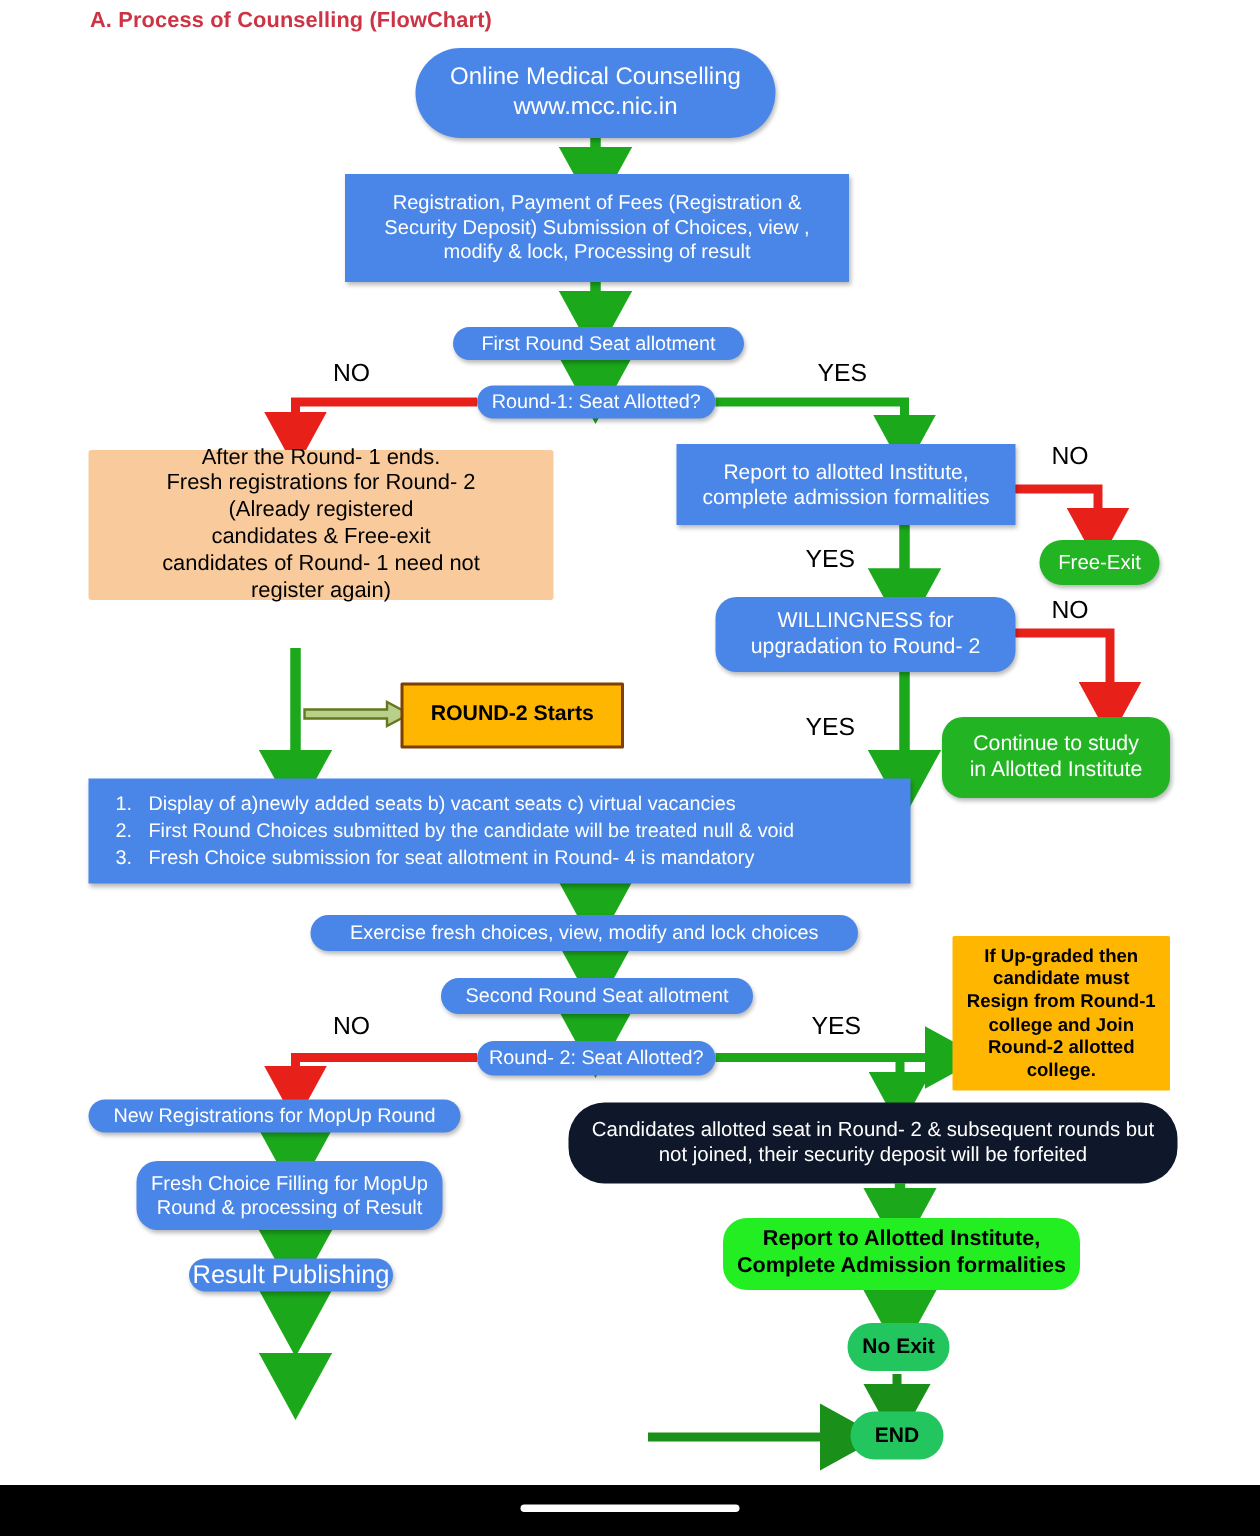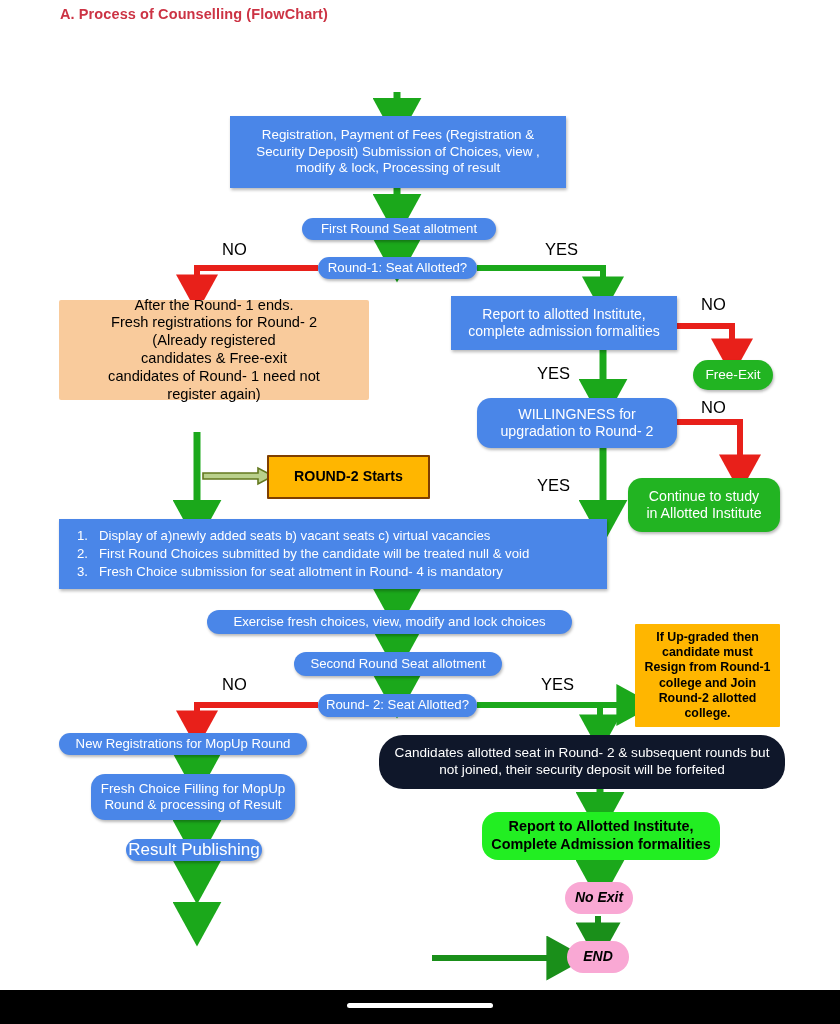--- a/index.html
+++ b/index.html
@@ -83,25 +83,24 @@
     color: #ffffff;
     border-radius: 999px;
     box-shadow: 1px 2px 3px rgba(0,0,0,0.28);
   }
   .green-bright {
     background: #22ee22;
     color: #000000;
     border-radius: 16px;
   }
   .green-bright-pill {
-    background: #f9a8d4;
+    background: #22c55e;
     color: #000000;
     border-radius: 999px;
     font-weight: bold;
-    font-style: italic;
   }
   .red-round {
     background: #0f172a;
     color: #ffffff;
     border-radius: 24px;
   }
 
   .title {
     position: absolute;
     left: 60px;
@@ -246,20 +245,24 @@
         <line x1="197" y1="903" x2="197" y2="920" marker-end="url(#ag)"></line>
       </g>
 
       <g stroke="#1a8f1a" stroke-width="6" fill="none">
         <line x1="432" y1="958" x2="562" y2="958" marker-end="url(#agd)"></line>
       </g>
     </svg>
 
     <div class="title">A. Process of Counselling (FlowChart)</div>
 
+    <div class="node blue blue-pill" style="left:277px; top:32px; width:240px; height:60px; font-size:16px;">
+      <span style="white-space:pre-line;">Online Medical Counselling
+www.mcc.nic.in</span>
+    </div>
 
     <div class="node blue blue-rect" style="left:230px; top:116px; width:336px; height:72px; font-size:13.4px; padding:0 6px;">
       <span>Registration, Payment of Fees (Registration &amp; Security Deposit) Submission of Choices, view , modify &amp; lock, Processing of result</span>
     </div>
 
     <div class="node blue blue-pill" style="left:302px; top:218px; width:194px; height:22px; font-size:13.2px;">
       <span>First Round Seat allotment</span>
     </div>
 
     <div class="node blue blue-pill" style="left:318px; top:257px; width:159px; height:22px; font-size:13.2px;">
@@ -297,21 +300,21 @@
     </div>
 
     <div class="branch-label" style="left:701px; top:398px;">NO</div>
     <div class="branch-label" style="left:537px; top:476px;">YES</div>
 
     <div class="node green-round" style="left:628px; top:478px; width:152px; height:54px; font-size:14.2px; padding:0 5px;">
       <span style="white-space:pre-line;">Continue to study
 in Allotted Institute</span>
     </div>
 
-    <div class="node orange-strong" style="left:267px; top:455px; width:163px; height:44px; font-size:14.2px;">
+    <div class="node orange-strong" style="left:267px; top:455px; width:149px; height:44px; font-size:14.2px;">
       <span>ROUND-2 Starts</span>
     </div>
 
     <div class="node blue blue-rect" style="left:59px; top:519px; width:548px; height:70px; font-size:13.2px;">
       <span class="numlist">
         <div>
             <span class="n">1.</span>
             <span>Display of a)newly added seats b) vacant seats c) virtual vacancies</span>
           </div>
         <div>

